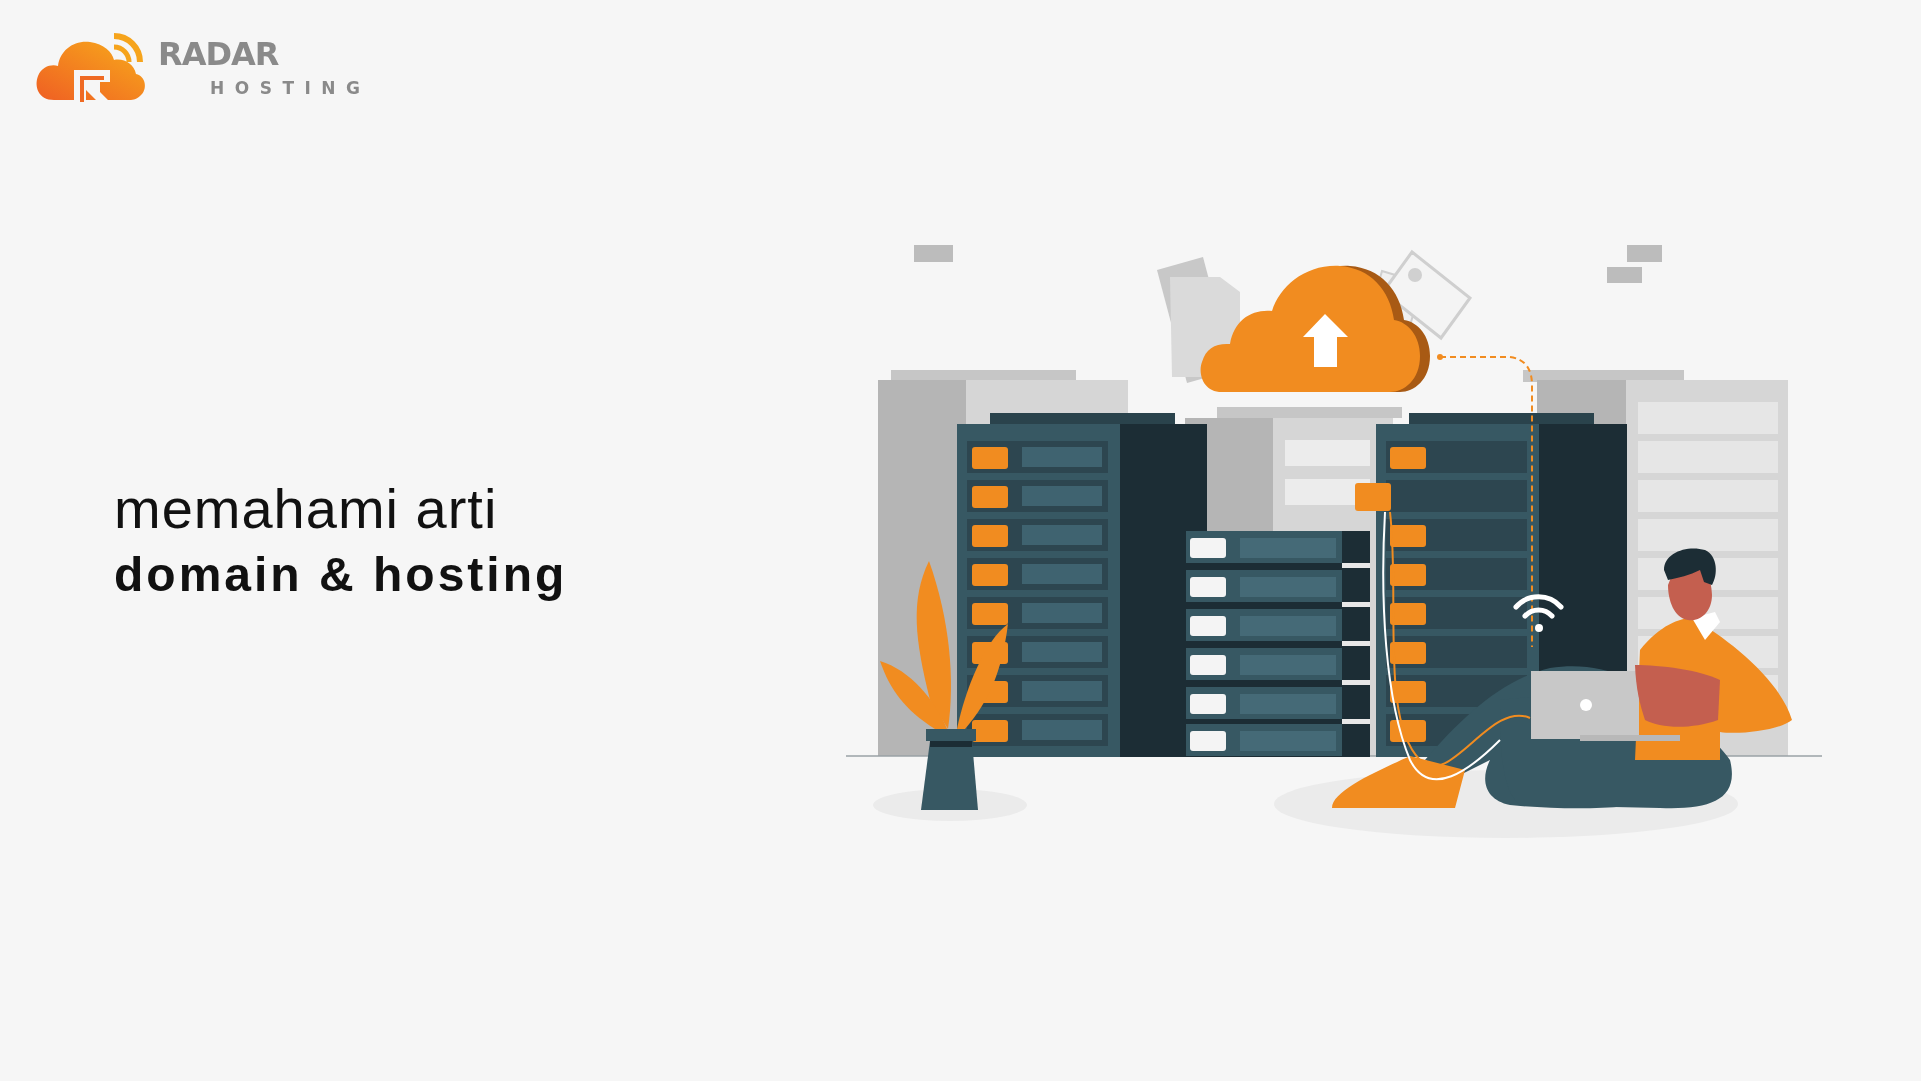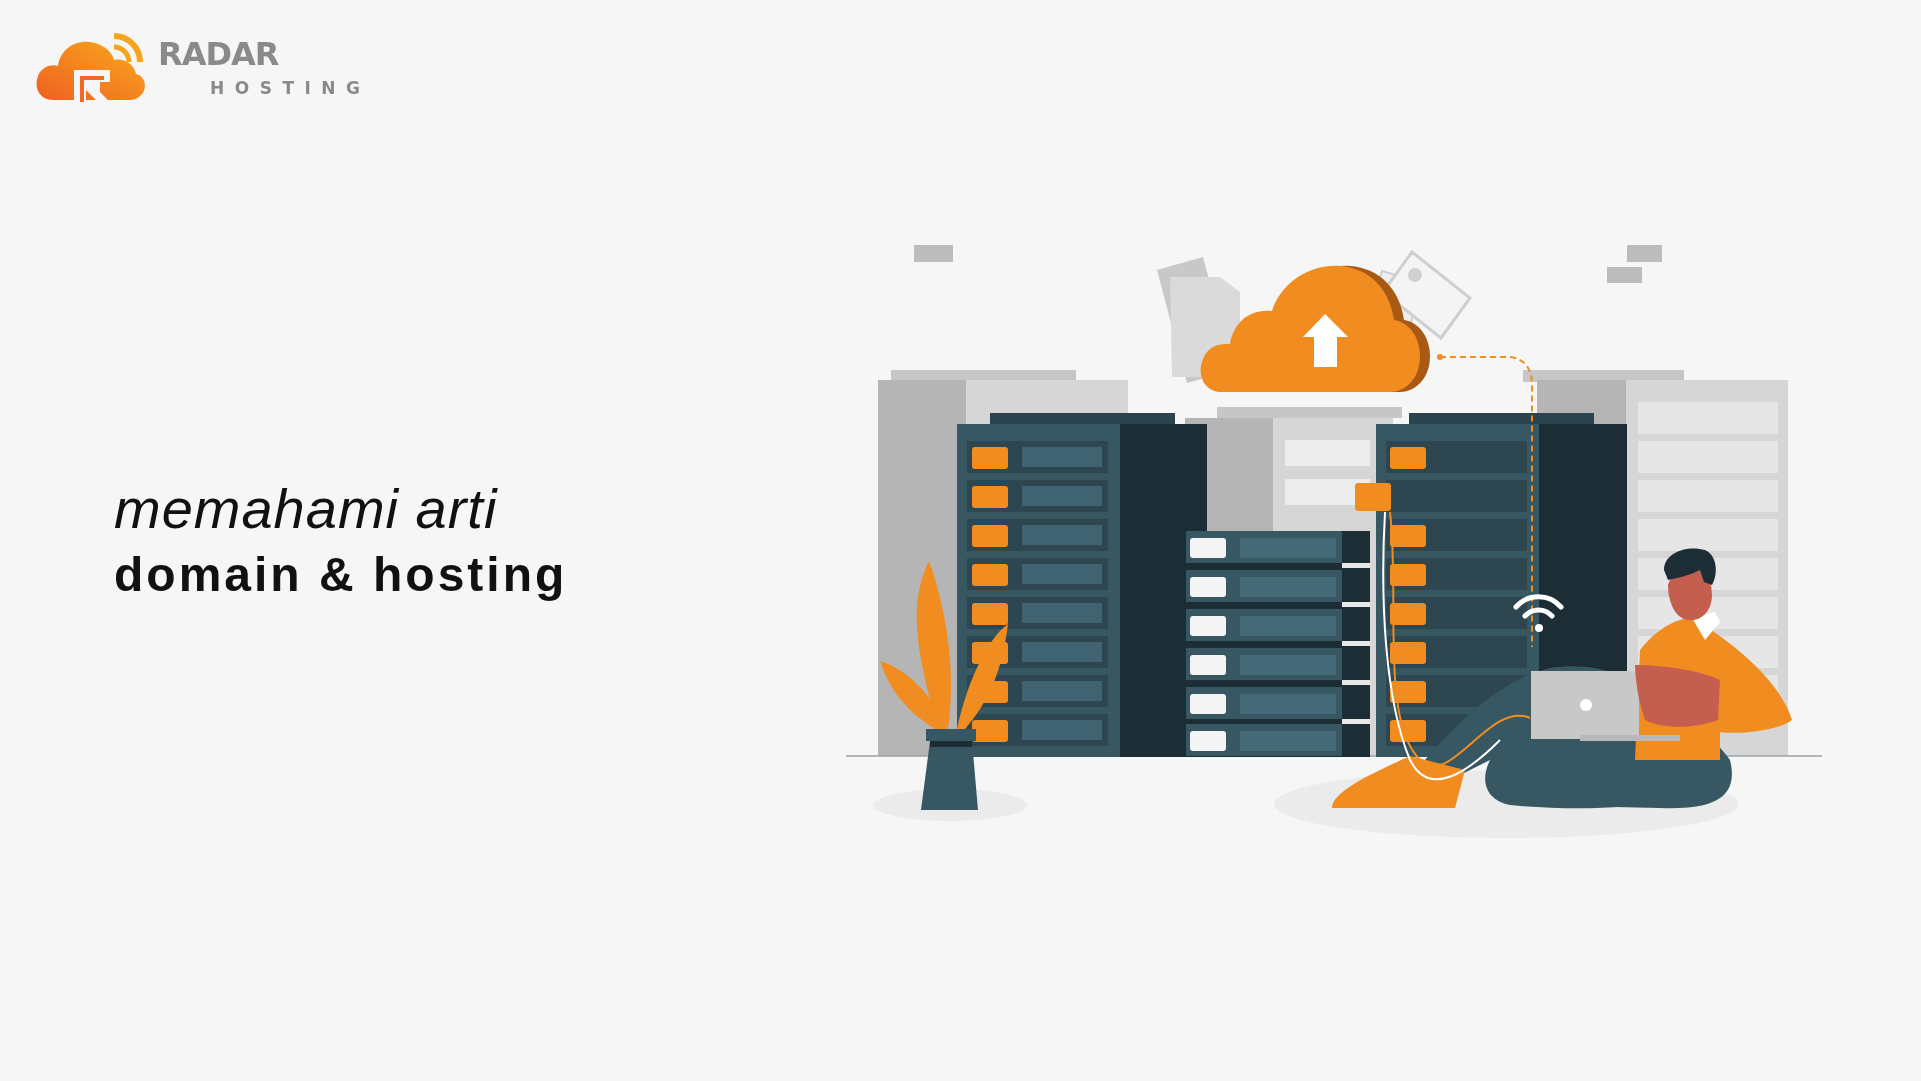--- a/index.html
+++ b/index.html
@@ -16,21 +16,21 @@
     font-size: 32px; letter-spacing: -1px; color: #8a8a8a; line-height: 1;
   }
   .logo-text-sub {
     position: absolute; left: 128px; top: 50px;
     font-family: "DejaVu Sans", sans-serif; font-weight: bold;
     font-size: 17px; letter-spacing: 10.5px; color: #8a8a8a; line-height: 1; margin-left: 48px;
   }
   .headline { position: absolute; left: 114px; top: 478px; color: #111; }
   .headline-line1 {
     font-family: "Liberation Sans", sans-serif;
-    font-size: 56px; letter-spacing: 1px; line-height: 62px; display: block; font-style: italic;
+    font-size: 56px; letter-spacing: 1px; line-height: 62px; display: block;
   }
   .headline-line2 {
     font-family: "Liberation Sans", sans-serif; font-weight: bold;
     font-size: 48px; letter-spacing: 3px; line-height: 70px; display: block;
   }
   .illustration { position: absolute; left: 840px; top: 230px; width: 1000px; height: 620px; }
 </style>
 </head>
 <body>
 

